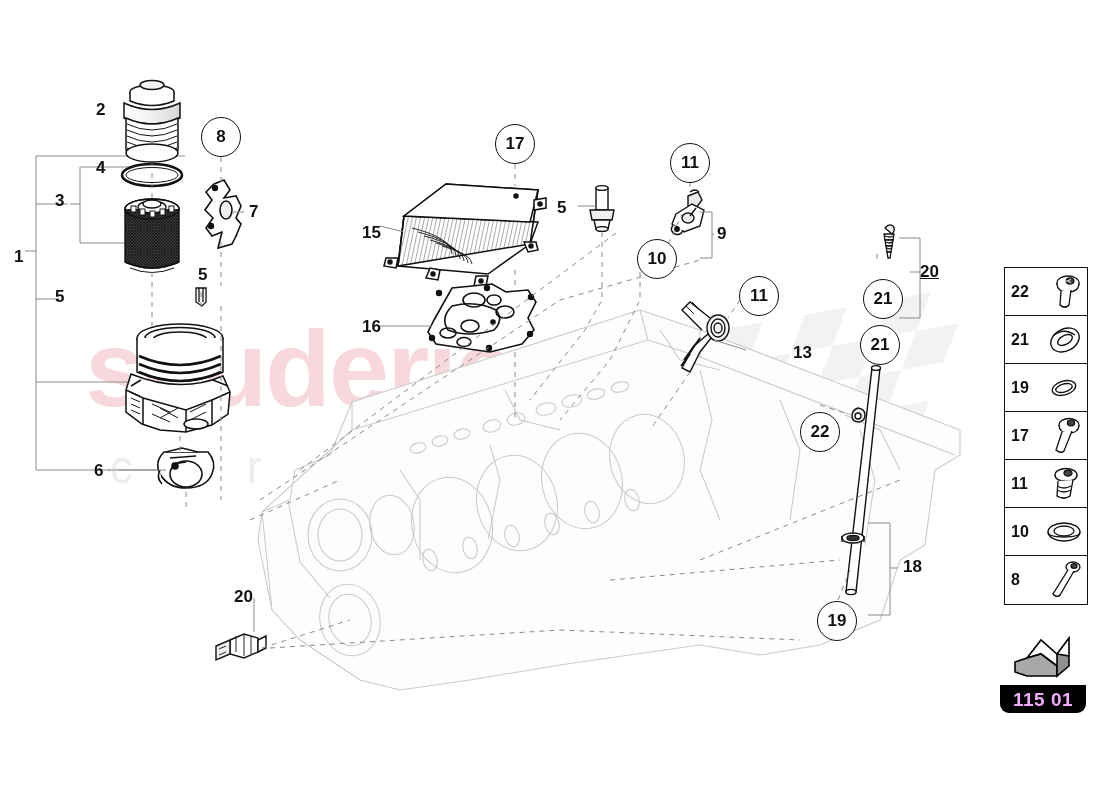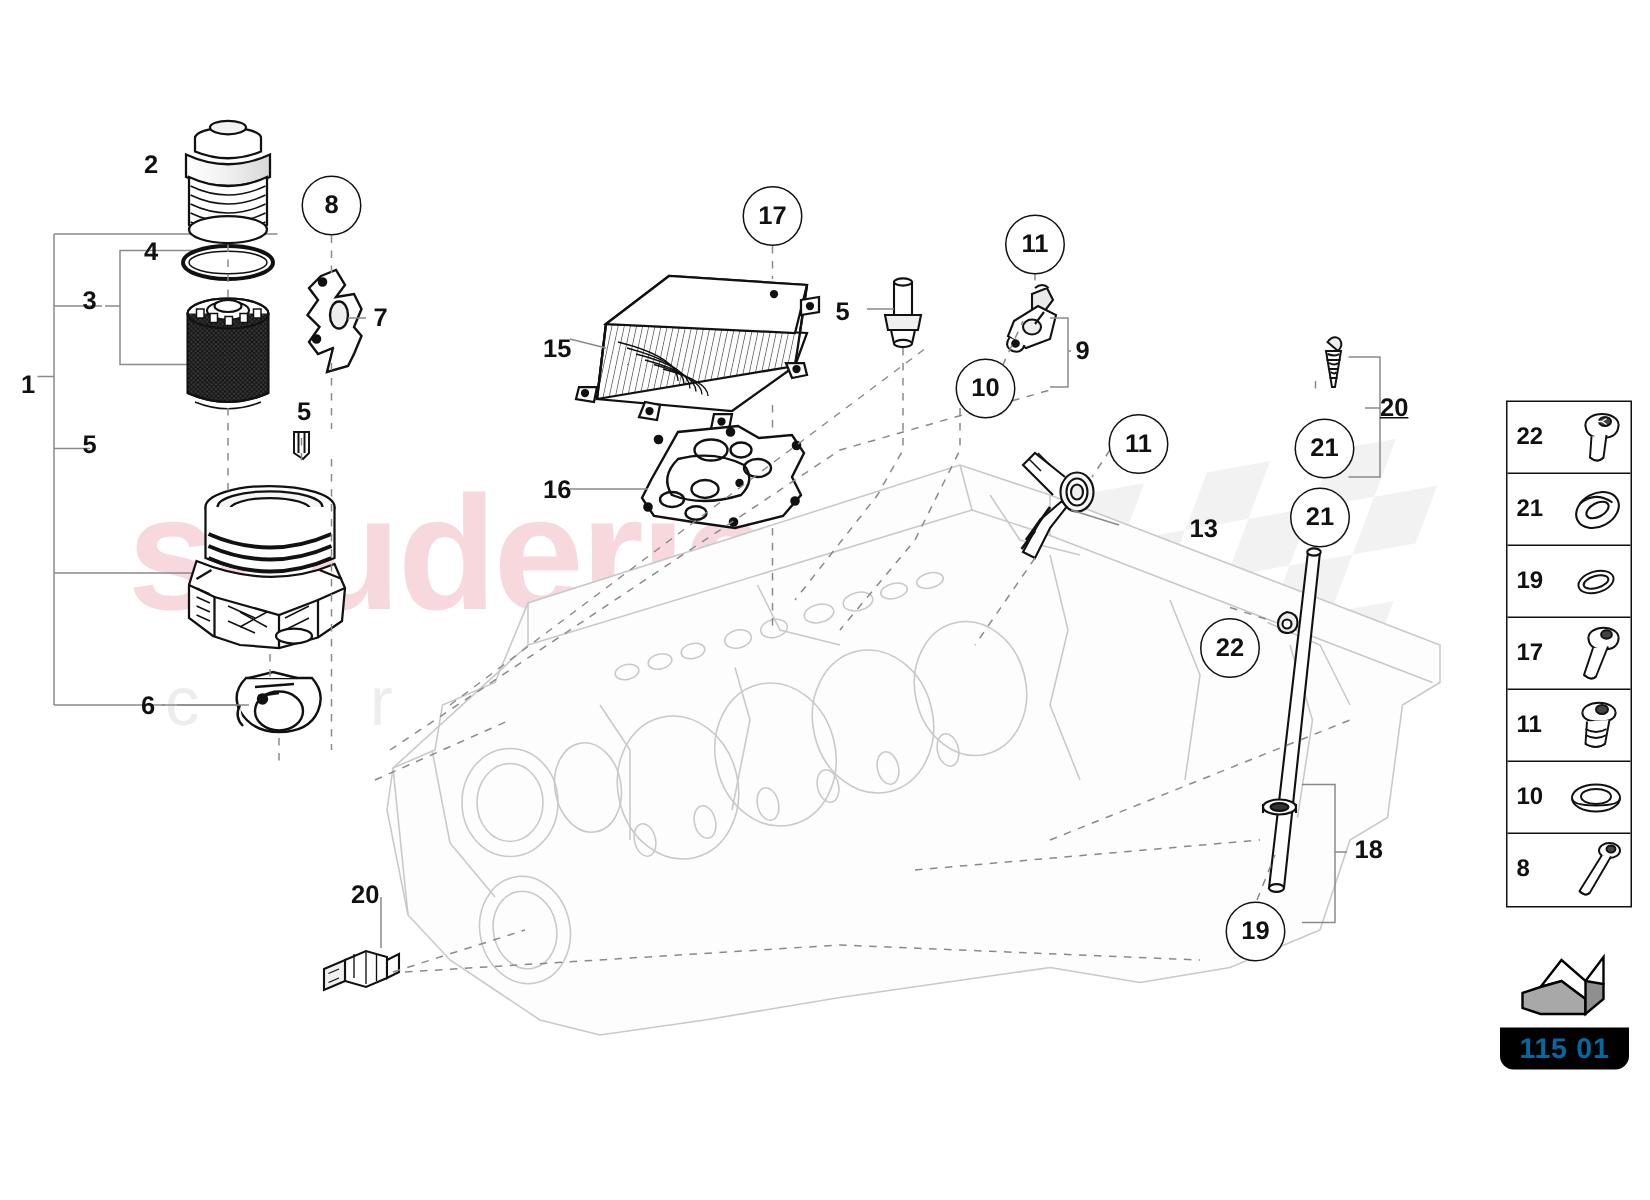--- a/index.html
+++ b/index.html
@@ -59,21 +59,21 @@
   .lico{flex:1;height:44px;display:flex;align-items:center;justify-content:center;}
 
   
   #badge{
     position:absolute;left:999px;top:628px;width:88px;height:86px;
     border-radius:10px;overflow:hidden;background:#fff;
     border:1px solid #fff;box-sizing:border-box;
   }
   #badge .top{height:56px;background:#fff;display:flex;align-items:center;justify-content:center;}
   #badge .bot{height:30px;background:#000;display:flex;align-items:center;justify-content:center;}
-  #badge .bot span{color:#0369a1;font-family:"Liberation Sans",sans-serif;font-size:19px;font-weight:700;letter-spacing:.5px;}
+  #badge .bot span{color:#f0abfc;font-family:"Liberation Sans",sans-serif;font-size:19px;font-weight:700;letter-spacing:.5px;}
 </style>
 </head>
 <body>
 
 <div id="stage">
 
   <div class="wm-brand">scuderia</div>
   <div class="wm-sub">car parts</div>
 
   <svg class="wm-flag" viewBox="0 0 300 250">

